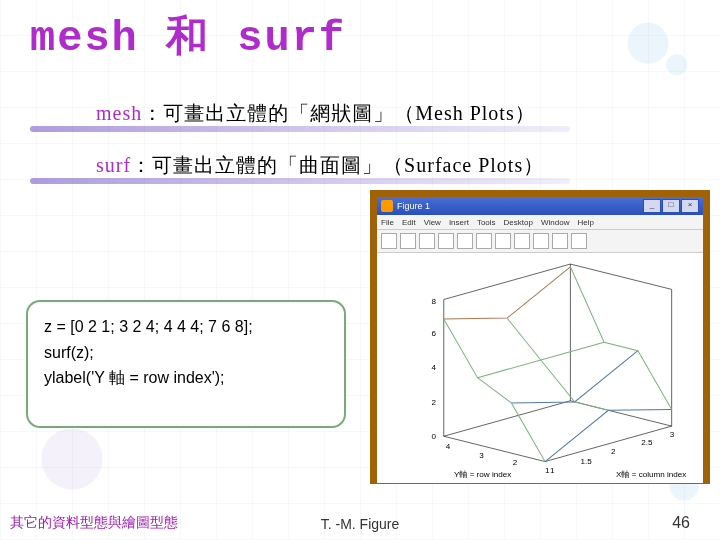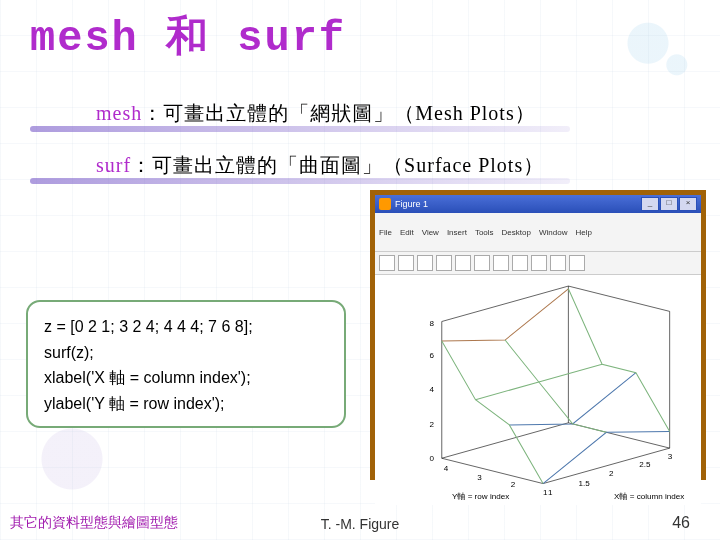--- a/index.html
+++ b/index.html
@@ -19,26 +19,26 @@
 .content{position:relative;z-index:1;width:100%;height:100%}
 .title{position:absolute;left:30px;top:8px;font-size:42px;font-weight:bold;color:#b02bcc;font-family:Liberation Mono, monospace;letter-spacing:2px}
 .bullet-row{position:absolute;left:96px;font-family:"SimSun","MingLiU",serif;font-size:20px;font-weight:normal;letter-spacing:1px}
 .bullet-row.r1{top:100px}
 .bullet-row.r2{top:152px}
 .kw{color:#b02bcc}
 .underline{position:absolute;height:6px;background:linear-gradient(90deg,rgba(120,90,200,.6),rgba(120,90,200,.1));border-radius:3px}
 .u1{left:30px;top:126px;width:540px}
 .u2{left:30px;top:178px;width:540px}
 .codebox{position:absolute;left:26px;top:300px;width:320px;height:128px;border:2px solid #7a7;border-radius:14px;background:#fff;padding:12px 16px;box-sizing:border-box;font-family:Arial,sans-serif;font-size:16px;line-height:1.6;color:#000}
-.figwin{position:absolute;left:370px;top:190px;width:326px;height:280px;border:5px solid #a16207;background:#ececec;font-size:9px}
+.figwin{position:absolute;left:370px;top:190px;width:326px;height:280px;border:7px solid #a16207;background:#ececec;font-size:9px}
 .titlebar{height:18px;background:linear-gradient(#4a6fd8,#2a4fb8);color:#fff;display:flex;align-items:center;padding:0 4px;gap:4px}
 .titlebar .ico{width:12px;height:12px;background:#f90;border-radius:2px}
 .titlebar .btns{margin-left:auto;display:flex;gap:1px}
 .titlebar .btn{width:16px;height:12px;background:#d4d8f0;border:1px solid #2a4fb8;font-size:8px;text-align:center;line-height:10px;color:#333}
-.menubar{height:14px;background:#f4f4f4;display:flex;gap:8px;padding:12px 4px;align-items:center;color:#333;font-size:8px}
+.menubar{height:14px;background:#f4f4f4;display:flex;gap:8px;padding:0 4px;align-items:center;color:#333;font-size:8px}
 .toolbar{height:18px;background:#f4f4f4;border-top:1px solid #ccc;border-bottom:1px solid #ccc;display:flex;gap:3px;padding:2px 4px;align-items:center}
 .toolbar .tb{width:14px;height:14px;background:#fff;border:1px solid #aaa}
 .plotarea{position:relative;background:#fff;height:calc(100% - 50px);margin:0}
 .plot-svg{position:absolute;inset:6px}
 .ax-text{font-size:8px;fill:#000}
 .footer-left{position:absolute;left:10px;bottom:8px;font-size:14px;font-family:Liberation Mono, monospace;color:#a21caf}
 .footer-center{position:absolute;left:50%;bottom:8px;transform:translateX(-50%);font-size:14px;color:#333}
 .footer-right{position:absolute;right:30px;bottom:8px;font-size:16px;color:#333}
 </style>
 </head>
@@ -57,21 +57,20 @@
  </div>
 
  <div class="underline u2"></div>
  <div class="bullet-row r2">
    <span class="kw">surf</span><span>：可畫出立體的「曲面圖」（Surface Plots）</span>
  </div>
 
  <div class="codebox">
    <div>z = [0 2 1; 3 2 4; 4 4 4; 7 6 8];</div>
    <div>surf(z);</div>
-   <div>xlabel('X 軸 = column index');</div>
    <div>ylabel('Y 軸 = row index');</div>
  </div>
 
  <div class="figwin">
    <div class="titlebar">
      <span class="ico"></span>
      <span>Figure 1</span>
      <div class="btns">
        <div class="btn">_</div>
        <div class="btn">□</div>

